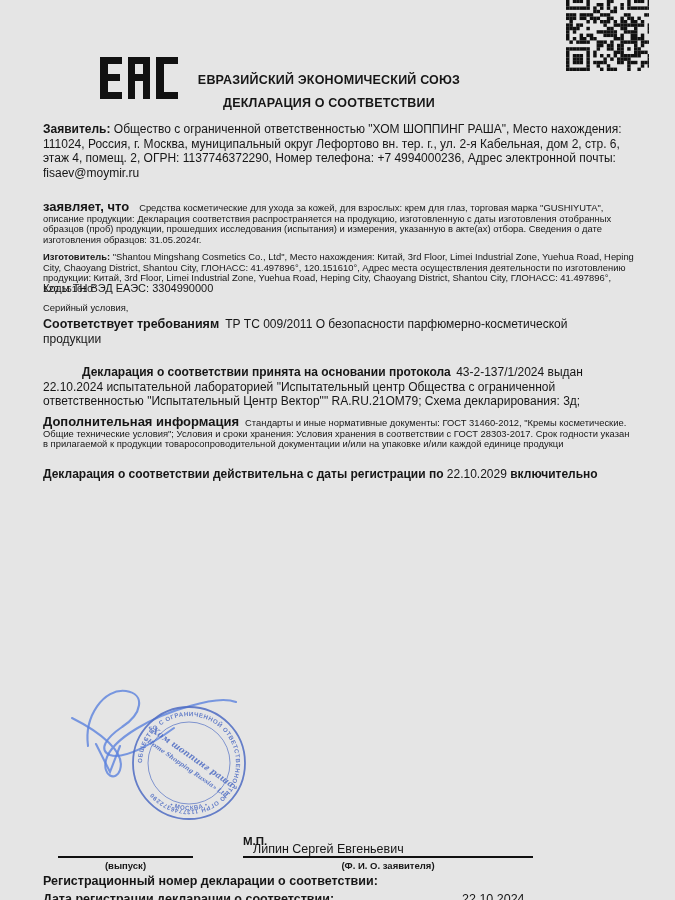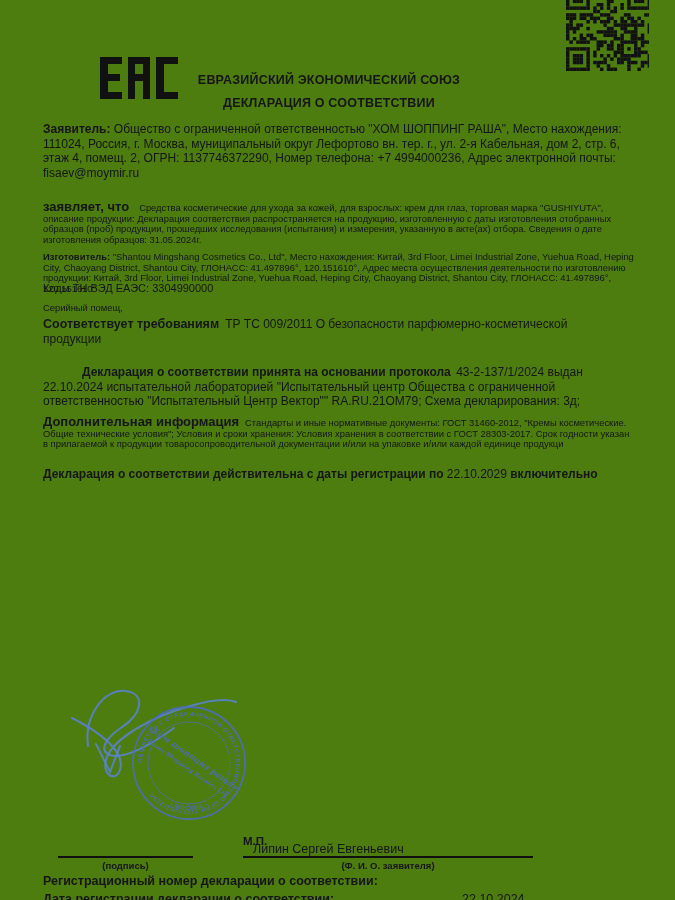--- a/index.html
+++ b/index.html
@@ -1,17 +1,17 @@
 <!DOCTYPE html>
 <html><head>
 <meta charset="utf-8">
 <style>
   html,body{margin:0;padding:0;background:#ffffff;}
   .page{
-    position:relative;width:675px;height:900px;background:#4d7c0f;overflow:hidden;
+    position:relative;width:675px;height:900px;background:#e5e5e5;overflow:hidden;
     font-family:"Liberation Sans",sans-serif;color:#161616;
   }
   .abs{position:absolute;}
   
   .eac-logo{left:100px;top:57px;width:78px;height:42px;}
   .title-line{left:43px;width:572px;text-align:center;font-weight:bold;font-size:12.5px;letter-spacing:.2px;}
   .t1{top:73px;}
   .t2{top:96px;}
   .qr-box{left:566px;top:0;width:83px;height:71px;overflow:hidden;}
   .qr-box svg{position:absolute;left:0;top:-14px;}
@@ -395,21 +395,21 @@
   </div>
 
   <p class="abs para p-applicant"><b>Заявитель:</b> <span>Общество с ограниченной ответственностью "ХОМ ШОППИНГ РАША", Место нахождения: 111024, Россия, г. Москва, муниципальный округ Лефортово вн. тер. г., ул. 2-я Кабельная, дом 2, стр. 6, этаж 4, помещ. 2, ОГРН: 1137746372290, Номер телефона: +7 4994000236, Адрес электронной почты: fisaev@moymir.ru</span></p>
 
 
   <p class="abs para p-declares"><b>заявляет, что</b><span>Средства косметические для ухода за кожей, для взрослых: крем для глаз, торговая марка "GUSHIYUTA", описание продукции: Декларация соответствия распространяется на продукцию, изготовленную с даты изготовления отобранных образцов (проб) продукции, прошедших исследования (испытания) и измерения, указанную в акте(ах) отбора. Сведения о дате изготовления образцов: 31.05.2024г.</span></p>
 
   <p class="abs para p-manufacturer"><b>Изготовитель:</b> <span>"Shantou Mingshang Cosmetics Co., Ltd", Место нахождения: Китай, 3rd Floor, Limei Industrial Zone, Yuehua Road, Heping City, Chaoyang District, Shantou City, ГЛОНАСС: 41.497896°, 120.151610°, Адрес места осуществления деятельности по изготовлению продукции: Китай, 3rd Floor, Limei Industrial Zone, Yuehua Road, Heping City, Chaoyang District, Shantou City, ГЛОНАСС: 41.497896°, 120.151610°</span></p>
 
   <p class="abs para p-tnved">Коды ТН ВЭД ЕАЭС: 3304990000</p>
-  <p class="abs para p-serial">Серийный помещ,</p>
+  <p class="abs para p-serial">Серийный условия,</p>
 
   <p class="abs para p-compliance"><b>Соответствует требованиям</b><span>ТР ТС 009/2011 О безопасности парфюмерно-косметической продукции</span></p>
 
   <p class="abs para p-basis"><b>Декларация о соответствии принята на основании протокола</b> <span>43-2-137/1/2024 выдан 22.10.2024  испытательной лабораторией "Испытательный центр Общества с ограниченной ответственностью "Испытательный Центр Вектор"" RA.RU.21ОМ79; Схема декларирования: 3д;</span></p>
 
   <p class="abs para p-additional"><b>Дополнительная информация</b><span>Стандарты и иные нормативные документы: ГОСТ 31460-2012, "Кремы косметические. Общие технические условия"; Условия и сроки хранения: Условия хранения в соответствии с ГОСТ 28303-2017. Срок годности указан в прилагаемой к продукции товаросопроводительной документации и/или на упаковке и/или каждой единице продукци</span></p>
 
   <p class="abs para p-validity"><b>Декларация о соответствии действительна с даты регистрации по</b> <span>22.10.2029</span> <b>включительно</b></p>
 
   <svg class="abs signature" viewBox="0 0 185 105" aria-hidden="true">
@@ -430,20 +430,20 @@
     <g transform="rotate(35 61 61)">
       <text class="cl1" x="61" y="57" text-anchor="middle">«Хом шоппинг раша»</text>
       <text class="cl2" x="61" y="68" text-anchor="middle">«Home Shopping Russia» Ltd</text>
     </g>
   </svg>
 
   <div class="abs mp">М.П.</div>
   <div class="abs sign-name">Липин Сергей Евгеньевич</div>
   <div class="abs line line-left"></div>
   <div class="abs line line-right"></div>
-  <div class="abs caption cap-left">(подпись)</div>
+  <div class="abs caption cap-left">(выпуск)</div>
   <div class="abs caption cap-right">(Ф. И. О. заявителя)</div>
 
   <div class="abs reg-label reg1-label">Регистрационный номер декларации о соответствии:</div>
   <div class="abs reg-label reg2-label">Дата регистрации декларации о соответствии:</div>
   <div class="abs reg-value reg2-value">22.10.2024</div>
 
 </div>
 
 </body></html>

